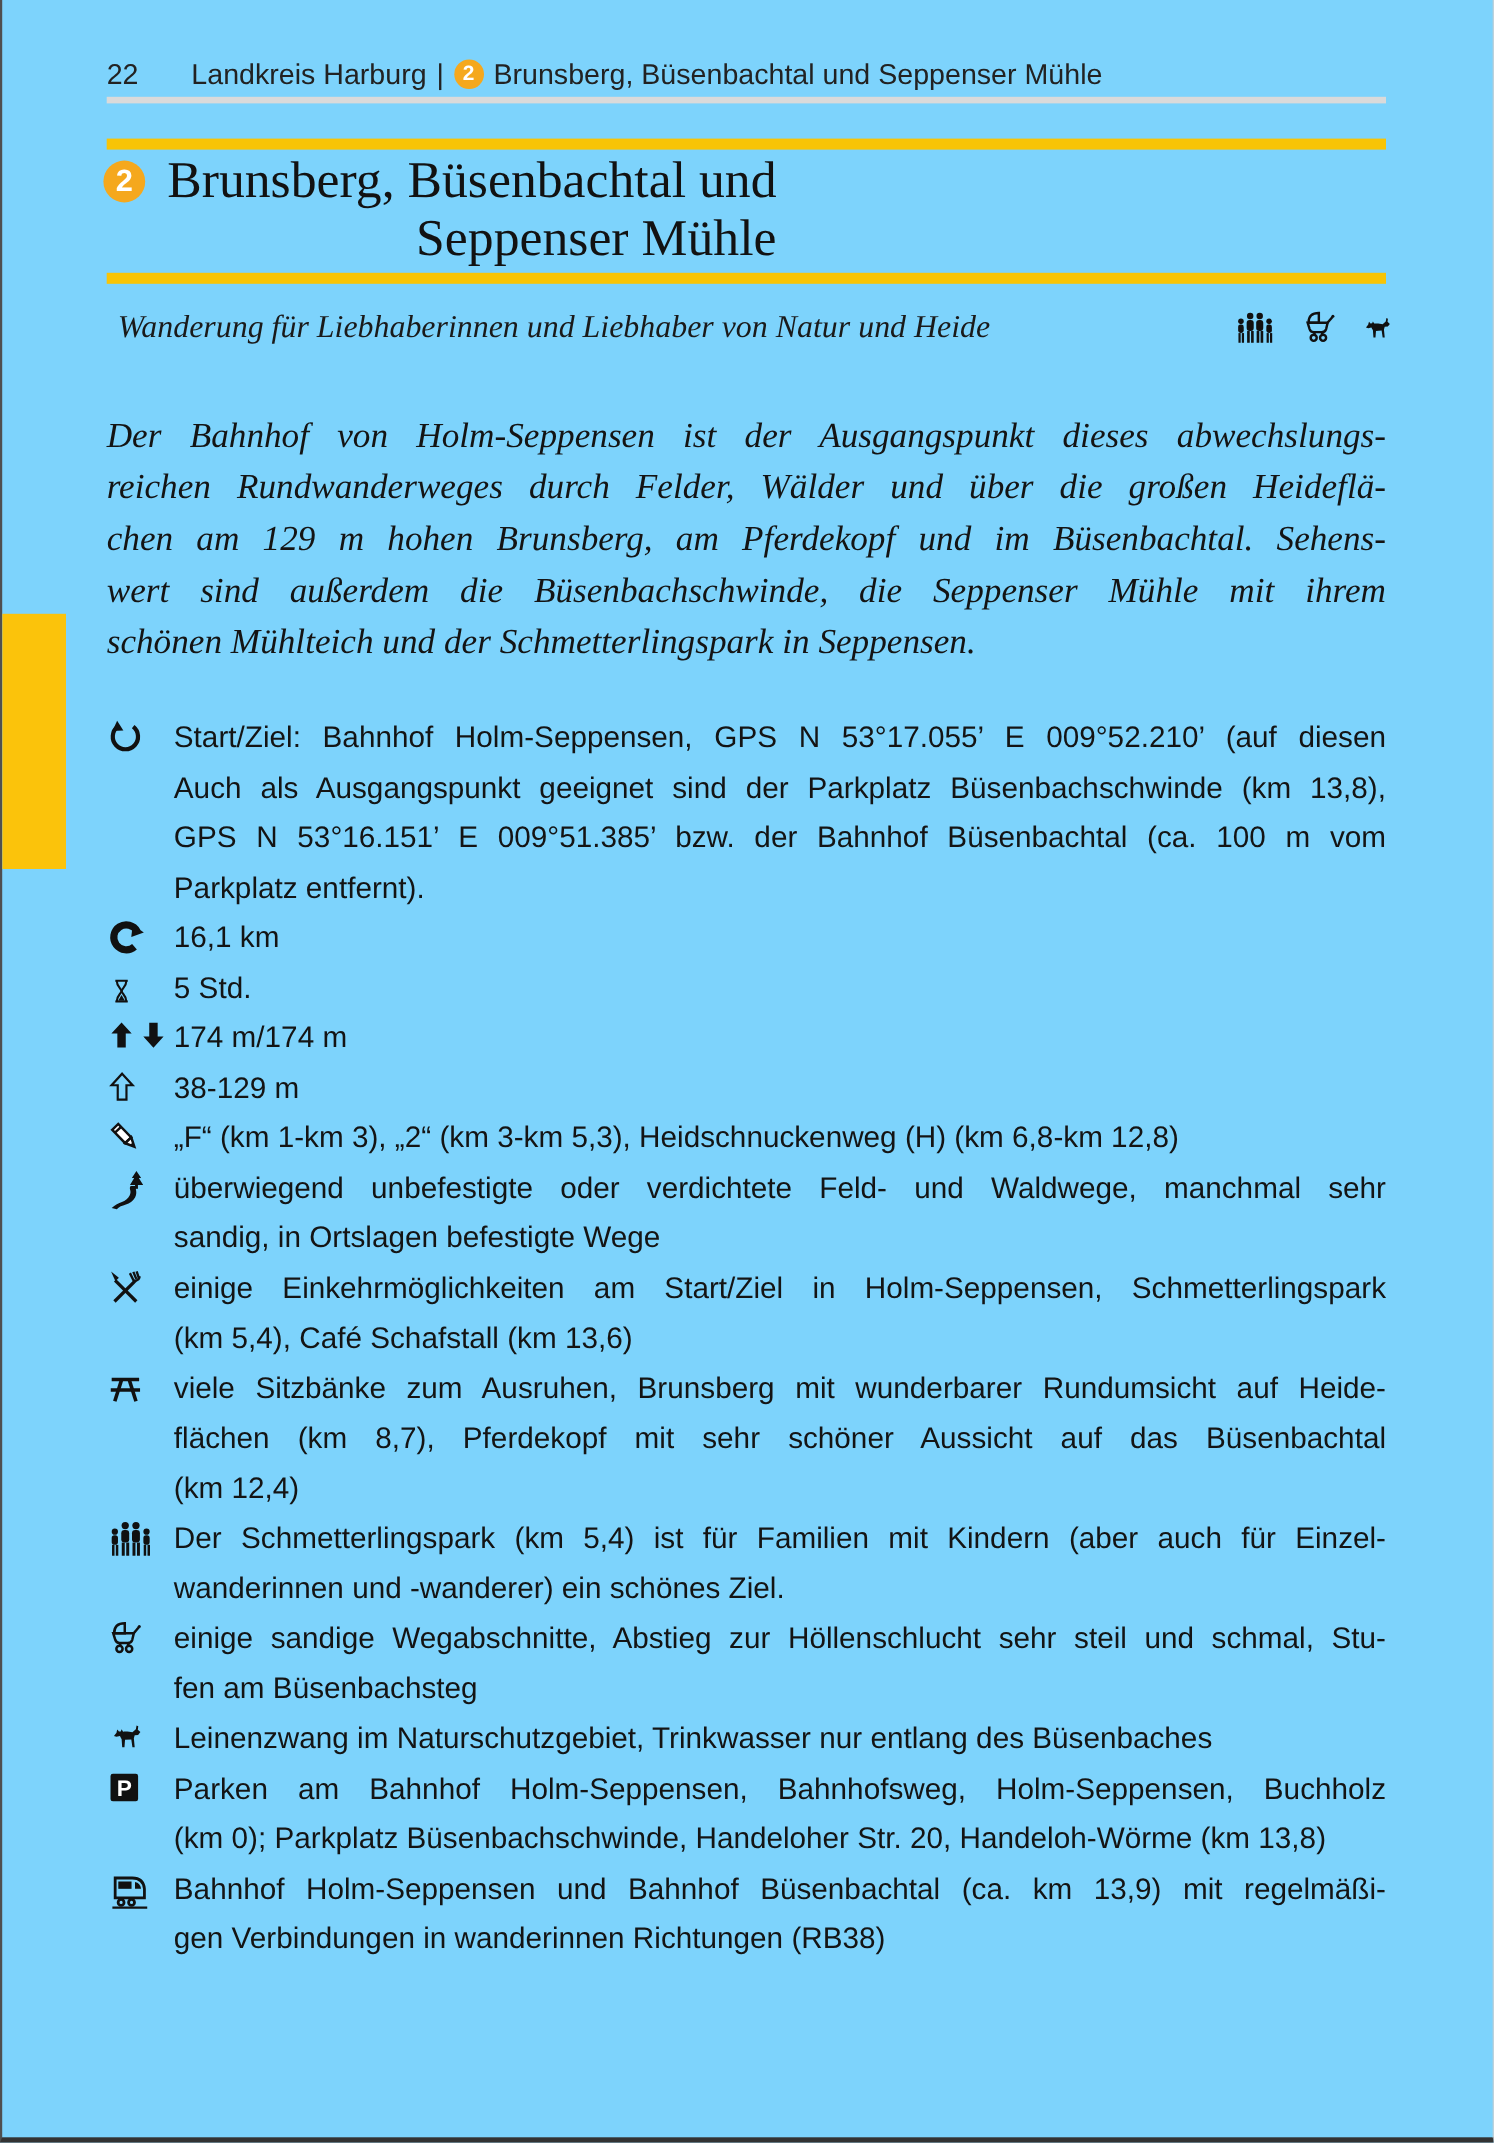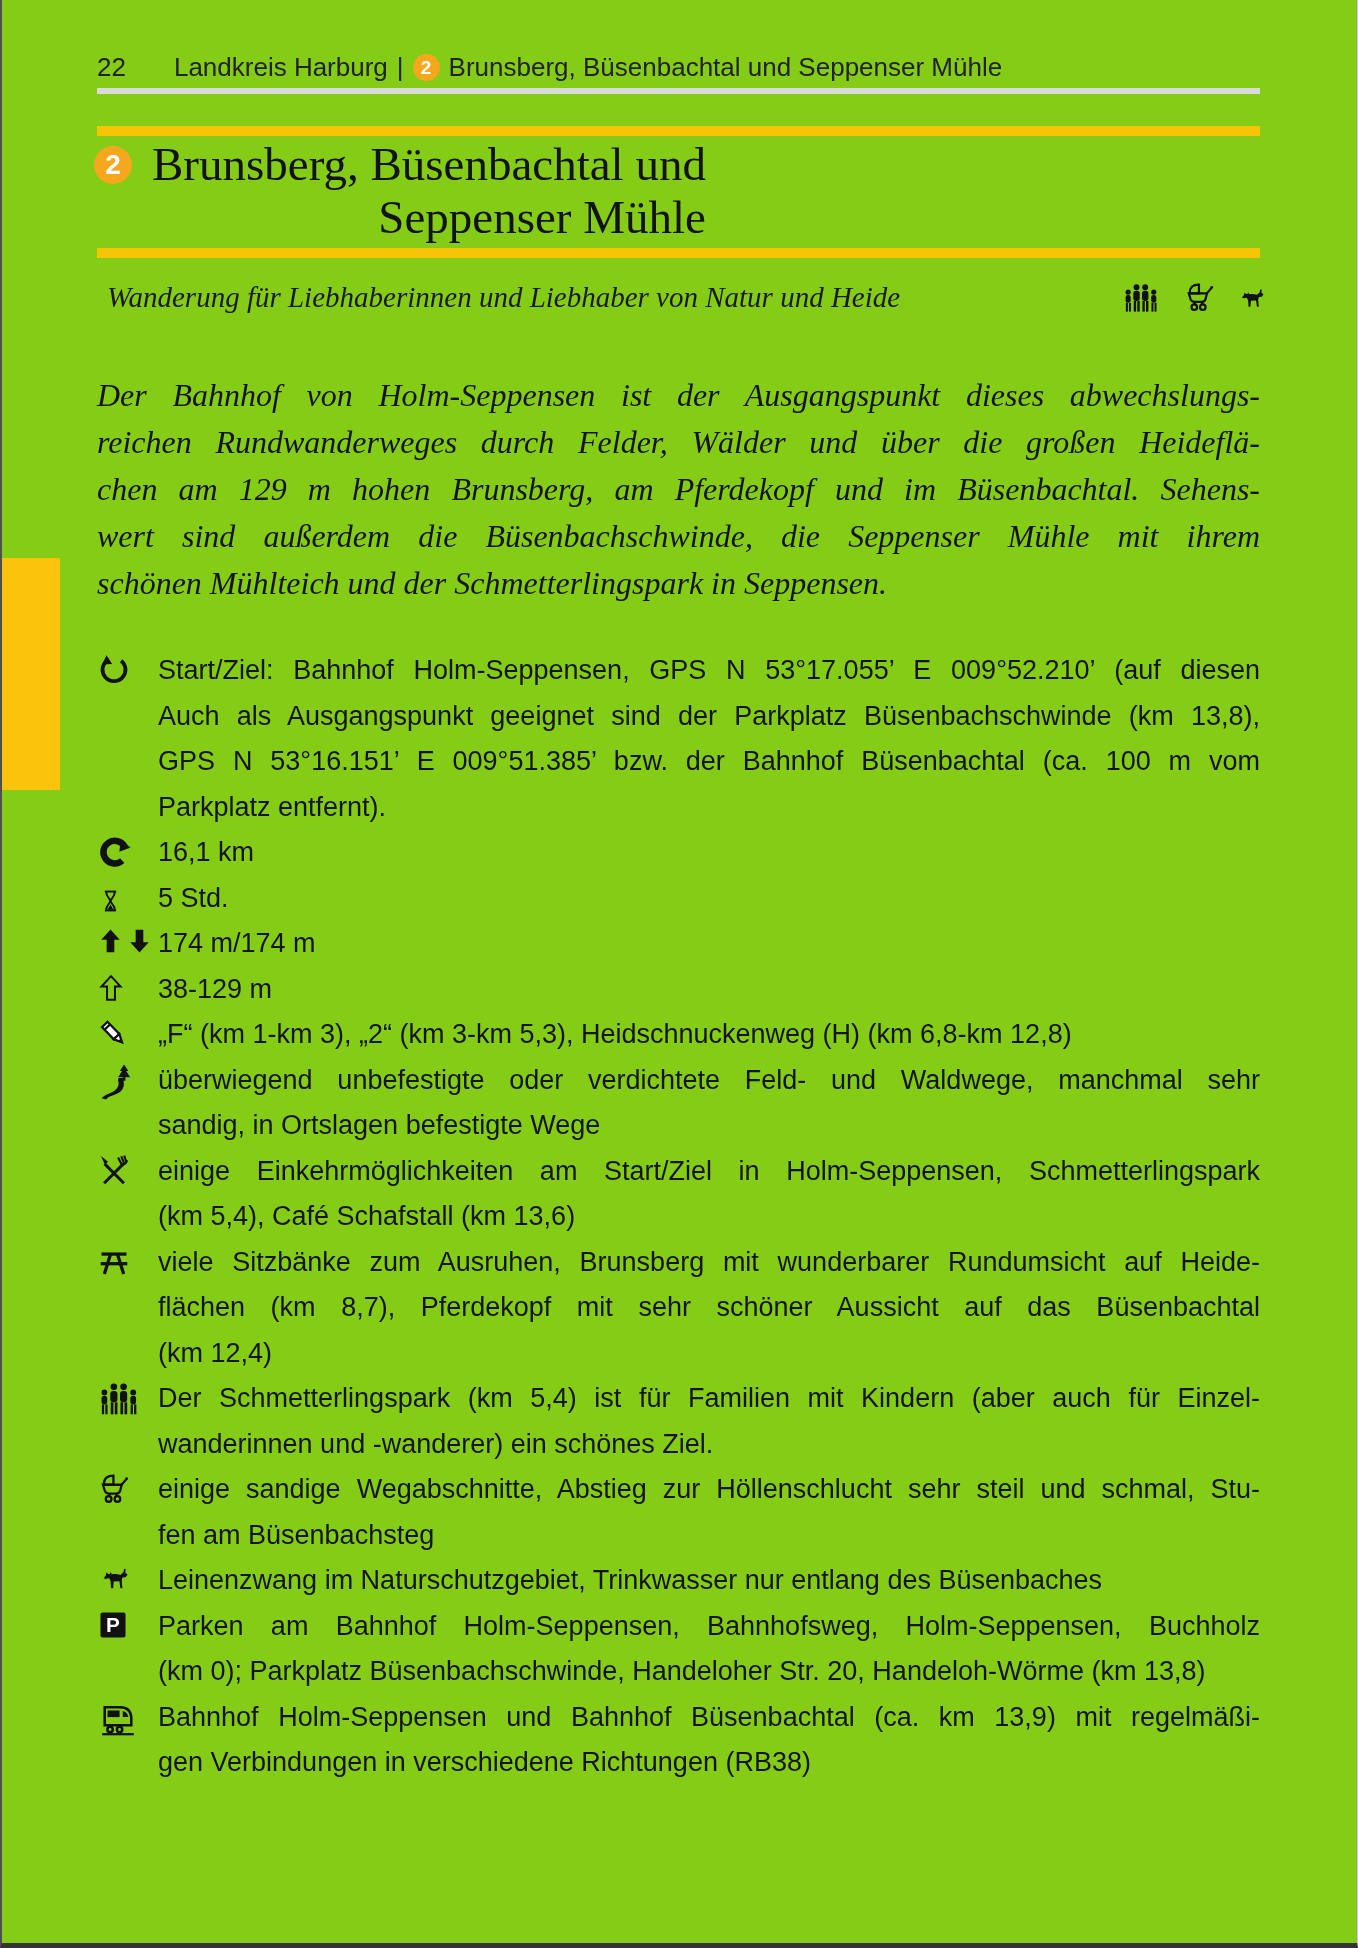--- a/index.html
+++ b/index.html
@@ -1,17 +1,17 @@
 <!DOCTYPE html>
 <html style="--rule-yellow: #F8C406; --badge-orange: #F5A81D; --tab-yellow: #FBC30B;"><head>
 <meta charset="utf-8">
 <style>
   html,body{margin:0;padding:0;background:#fff;}
   .page{
-    position:relative; width:1358px; height:1948px; background:#84cc16; overflow:hidden;
+    position:relative; width:1358px; height:1948px; background:#7dd3fc; overflow:hidden;
     border-left:2px solid #4f4f4f; border-right:1px solid #c9c9c9; border-bottom:5px solid #333;
     box-sizing:border-box; color:#161616;
     font-family:"Liberation Sans", sans-serif;
   }
   .side-tab{position:absolute; left:0; top:558px; width:58px; height:232px; background:var(--tab-yellow,#FBC40D);}
   .running-head{position:absolute; left:95px; top:52px; width:1163px; display:flex; align-items:center;
     font-size:26px; color:#222; white-space:nowrap;}
   .pagenum{margin-right:48px;}
   .crumb{display:flex; align-items:center; gap:9px;}
   .mini-badge{width:27px;height:27px;border-radius:50%;background:var(--badge-orange,#F5A91D);
@@ -355,17 +355,17 @@
               <rect x="5.4" y="6.6" width="7.6" height="4.2" fill="#111" stroke="none"></rect>
               <path d="M15 6.9 Q18 7.4 18.5 10.8 L15 10.8 Z" fill="#111" stroke="none"></path>
               <circle cx="7" cy="18.6" r="1.7"></circle>
               <circle cx="13" cy="18.6" r="1.7"></circle>
               <path d="M2 21.6 H22" stroke-width="1.4"></path>
             </svg>
           </span>
         </span>
         <div class="item-text" data-name="public-transport-text">
           <div class="tline" data-name="info-line">Bahnhof Holm-Seppensen und Bahnhof Büsenbachtal (ca. km 13,9) mit regelmäßi-</div>
-          <div class="tline last" data-name="info-line">gen Verbindungen in verschiedene Richtungen (RB38)</div>
+          <div class="tline last" data-name="info-line">gen Verbindungen in wanderinnen Richtungen (RB38)</div>
         </div>
       </div>
     </div>
 </div>
 
 </body></html>

